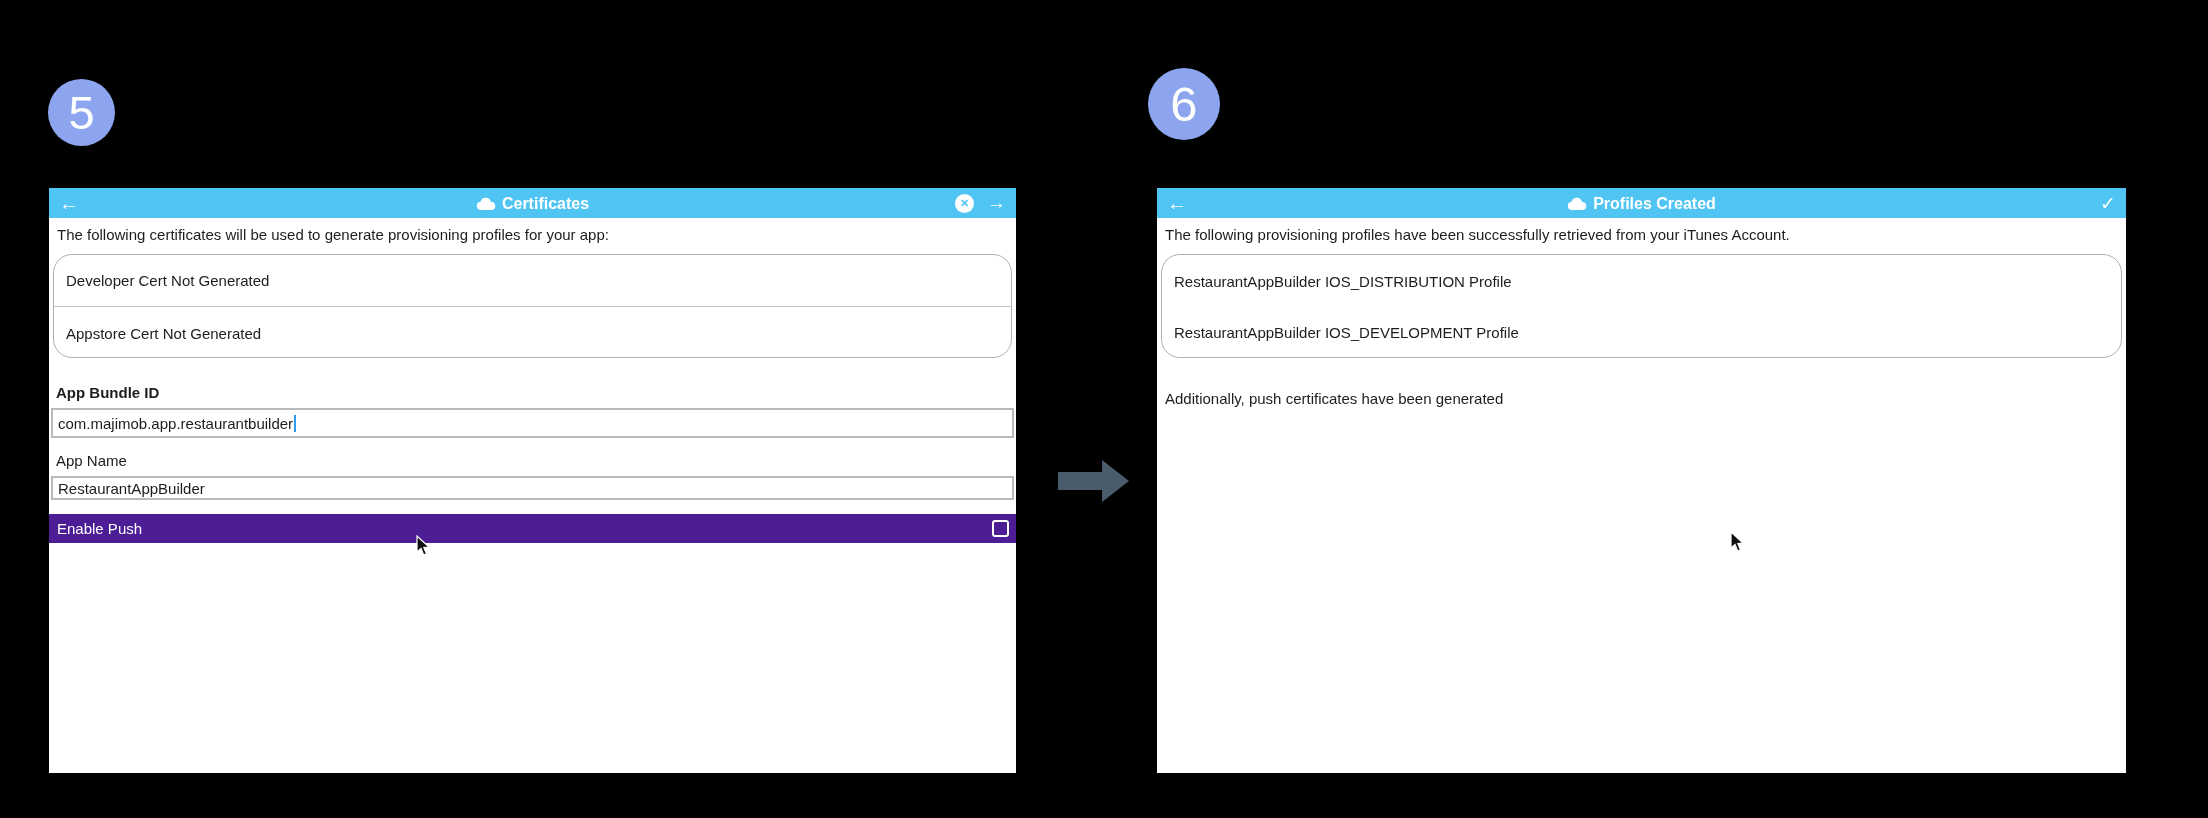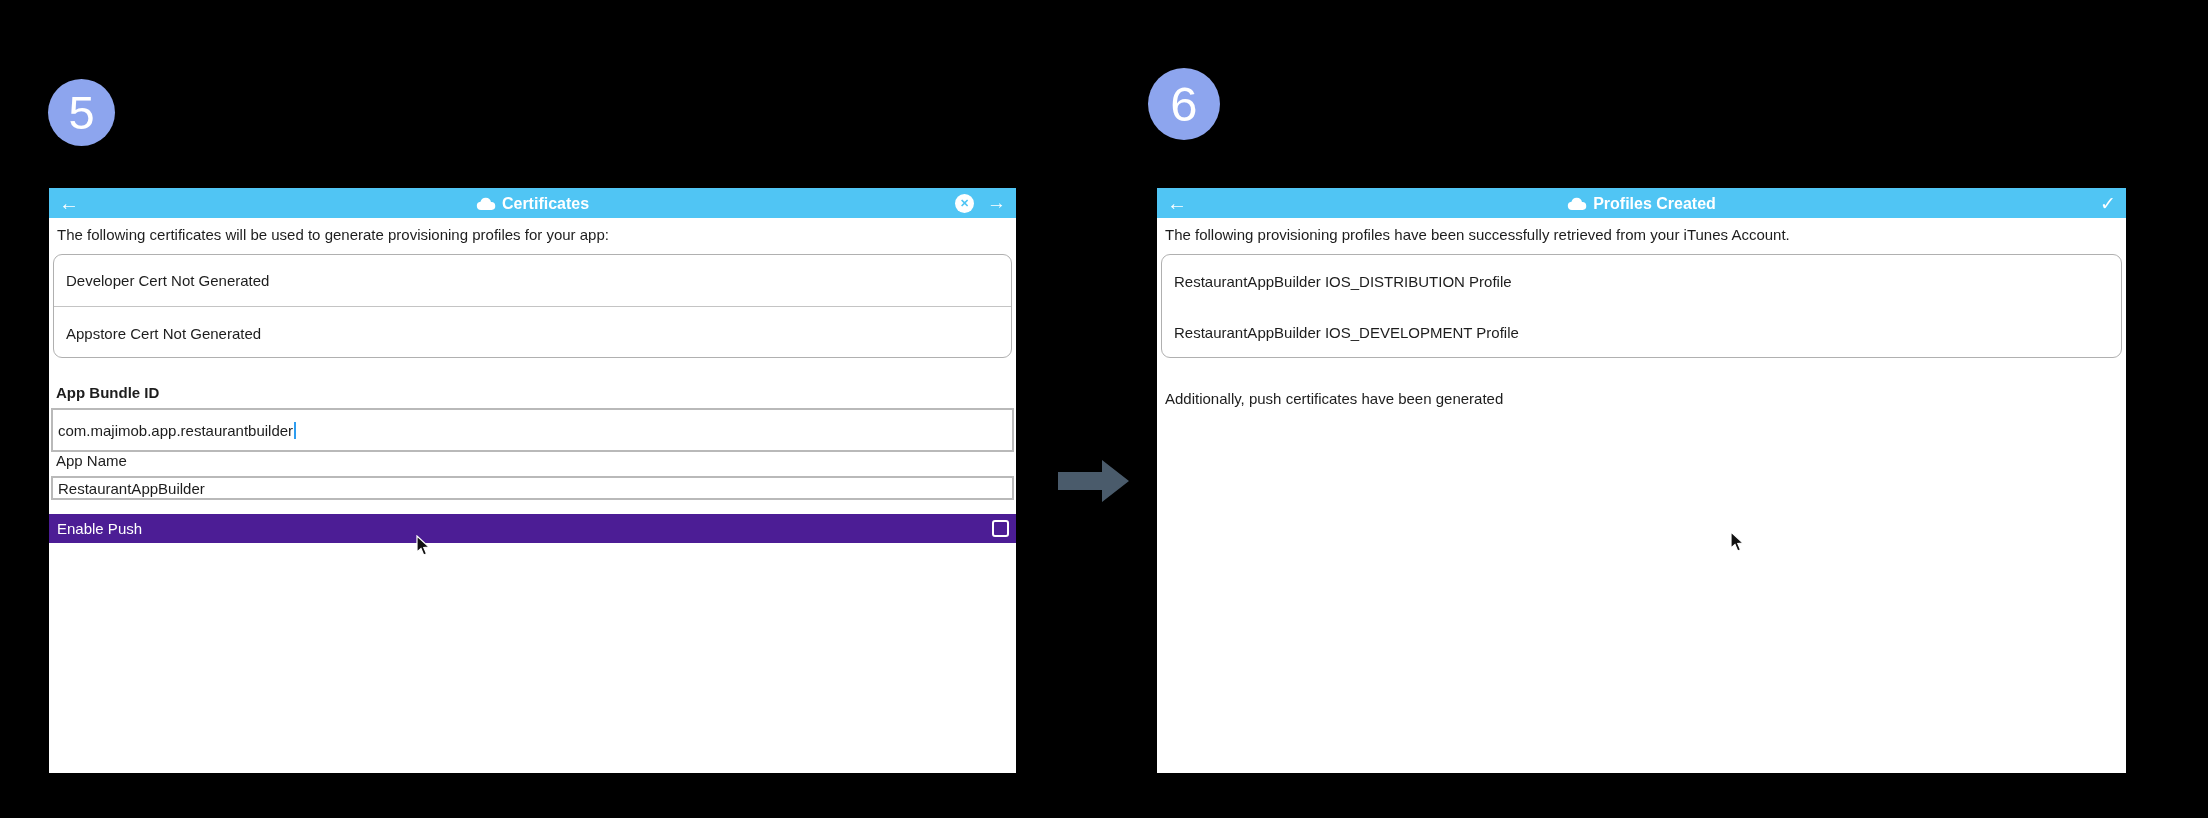--- a/index.html
+++ b/index.html
@@ -18,29 +18,29 @@
   .tb-left { margin-left: 10px; color: #fff; font-size: 20px; line-height: 30px; }
   .tb-title { position: absolute; left: 0; right: 0; top: 0; height: 32px; display: flex; align-items: center; justify-content: center; gap: 6px; pointer-events: none; }
   .tb-title .t-text { color: #fff; font-size: 16px; font-weight: bold; }
   .tb-right { position: absolute; right: 10px; top: 0; height: 30px; display: flex; align-items: center; gap: 13px; }
   .icon-close { width: 19px; height: 19px; border-radius: 50%; background: #fff; color: #50c5f4; font-size: 11px; font-weight: bold; display: flex; align-items: center; justify-content: center; }
   .icon-fwd, .icon-check { color: #fff; font-size: 19px; }
   .cloud-svg { display: block; }
 
   .instruction { position: absolute; top: 38px; left: 8px; right: 24px; font-size: 15px; color: #1d1d1d; }
 
-  .group-box { position: absolute; left: 4px; right: 4px; top: 66px; height: 104px; border: 1px solid #b0b0b0; border-radius: 9px; background: #fff; overflow: hidden; }
+  .group-box { position: absolute; left: 4px; right: 4px; top: 66px; height: 104px; border: 1px solid #b0b0b0; border-radius: 19px; background: #fff; overflow: hidden; }
   .group-row { height: 52px; display: flex; align-items: center; padding-left: 12px; font-size: 15px; color: #1d1d1d; }
   .group-row.divided { border-bottom: 1px solid #c4c4c4; }
 
   .field-label { position: absolute; left: 7px; font-size: 15px; color: #1d1d1d; }
   .label-bundle { top: 196px; font-weight: bold; }
   .label-name { top: 264px; }
 
-  .text-input { position: absolute; left: 2px; right: 2px; height: 44px; border: 2px solid #b9b9b9; background: #fff; display: flex; align-items: center; padding-left: 5px; font-size: 15px; color: #1d1d1d; }
+  .text-input { position: absolute; left: 2px; right: 2px; height: 30px; border: 2px solid #b9b9b9; background: #fff; display: flex; align-items: center; padding-left: 5px; font-size: 15px; color: #1d1d1d; }
   .input-bundle { top: 220px; }
   .input-name { top: 288px; height: 24px; }
   .caret { display: inline-block; width: 2px; height: 17px; background: #2e9df0; margin-left: 1px; }
 
   .push-row { position: absolute; left: 0; right: 0; top: 326px; height: 29px; background: #4c1d95; display: flex; align-items: center; padding-left: 8px; }
   .push-row .push-label { color: #fff; font-size: 15px; }
   .push-checkbox { position: absolute; right: 7px; top: 6px; width: 17px; height: 17px; border: 2px solid #fff; border-radius: 3px; background: transparent; }
 
   .note-text { position: absolute; top: 195px; left: 8px; font-size: 15px; color: #1d1d1d; margin-top: 7px; }
 

